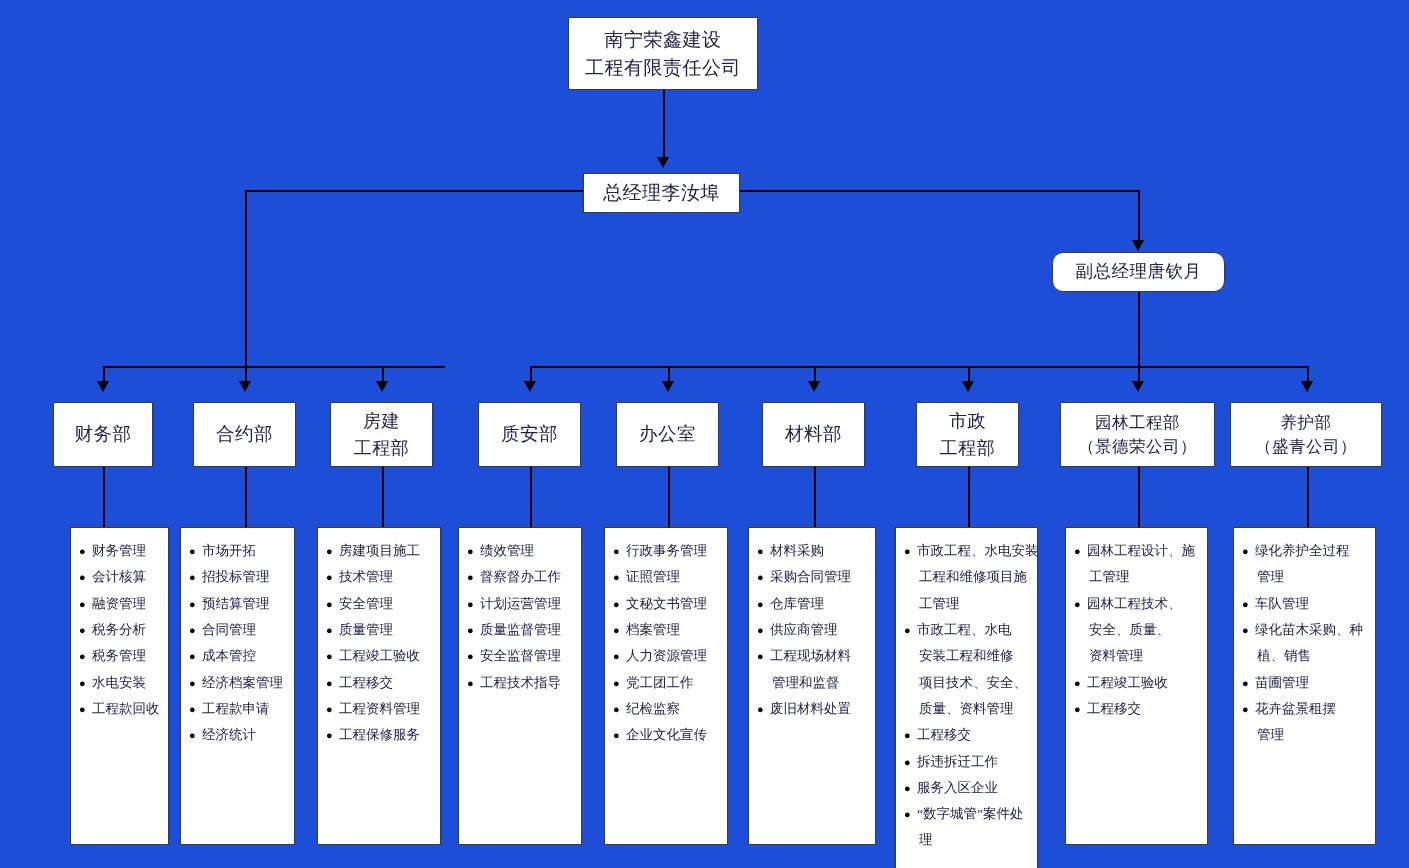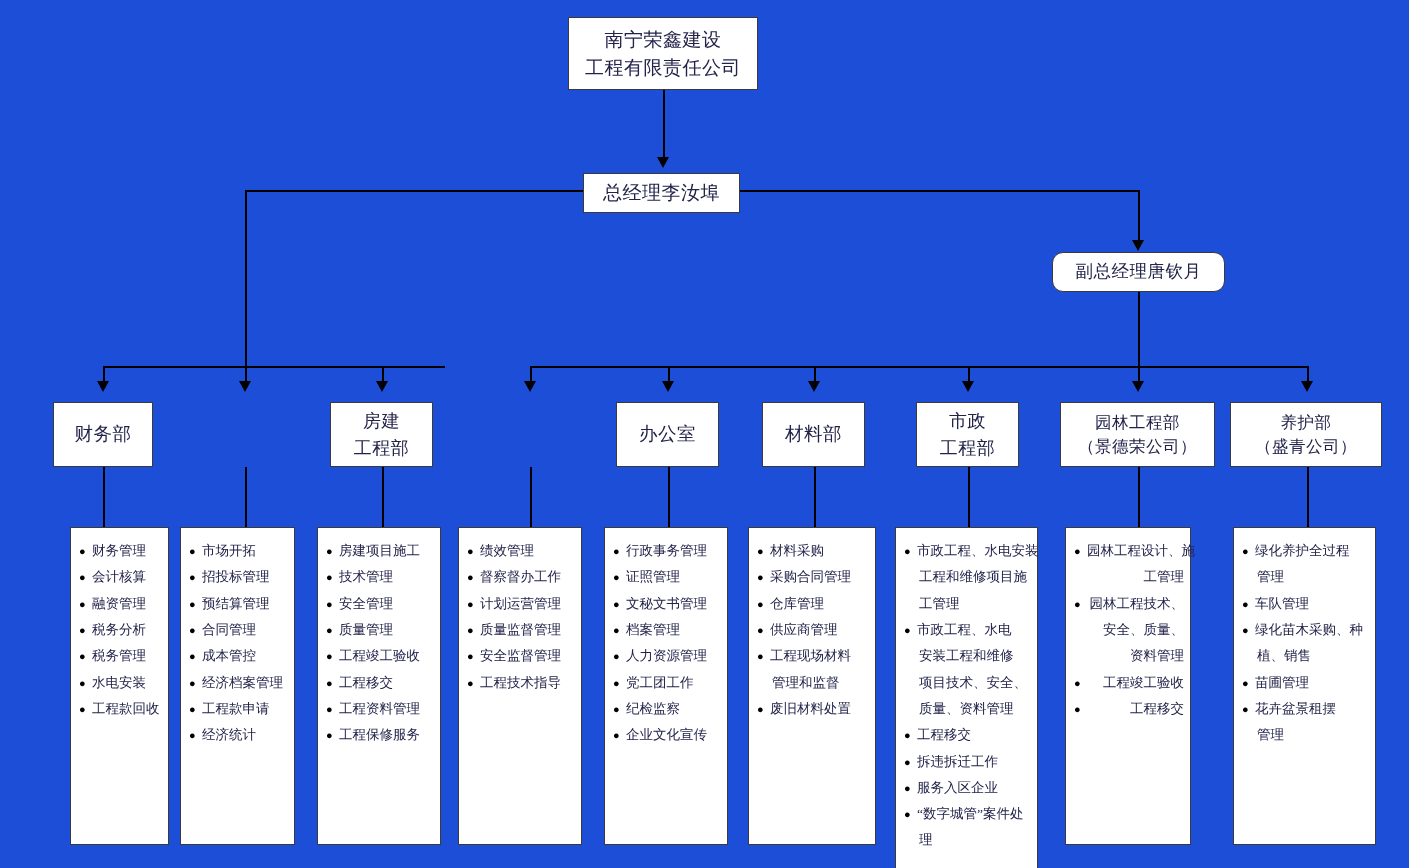--- a/index.html
+++ b/index.html
@@ -159,25 +159,35 @@
     <span class="lines">
       <span class="ln">副总经理唐钦月</span>
     </span>
   </div>
 
   <div class="node dept-node" style="left:53px; top:402px; width:100px; height:65px;">
     <span class="lines">
         <span class="ln">财务部</span>
       </span>
   </div>
+  <div class="node dept-node" style="left:193px; top:402px; width:103px; height:65px;">
+    <span class="lines">
+        <span class="ln">合约部</span>
+      </span>
+  </div>
   <div class="node dept-node two-line" style="left:330px; top:402px; width:103px; height:65px;">
     <span class="lines">
       <span class="ln">房建</span>
       <span class="ln">工程部</span>
     </span>
+  </div>
+  <div class="node dept-node" style="left:478px; top:402px; width:103px; height:65px;">
+    <span class="lines">
+        <span class="ln">质安部</span>
+      </span>
   </div>
   <div class="node dept-node" style="left:616px; top:402px; width:103px; height:65px;">
     <span class="lines">
         <span class="ln">办公室</span>
       </span>
   </div>
   <div class="node dept-node" style="left:762px; top:402px; width:103px; height:65px;">
     <span class="lines">
         <span class="ln">材料部</span>
       </span>
@@ -257,21 +267,21 @@
       <span class="duty-item"><span>废旧材料处置</span></span>
     </div>
   <div class="duty-box" style="left:895px;  top:527px; width:143px; height:381px;">
       <span class="duty-item"><span>市政工程、水电安装</span><span class="cont">工程和维修项目施</span><span class="cont">工管理</span></span>
       <span class="duty-item"><span>市政工程、水电</span><span class="cont">安装工程和维修</span><span class="cont">项目技术、安全、</span><span class="cont">质量、资料管理</span></span>
       <span class="duty-item"><span>工程移交</span></span>
       <span class="duty-item"><span>拆违拆迁工作</span></span>
       <span class="duty-item"><span>服务入区企业</span></span>
       <span class="duty-item"><span>“数字城管”案件处</span><span class="cont">理</span></span>
     </div>
-  <div class="duty-box" style="left:1065px; top:527px; width:126px; height:318px;text-align:right;">
+  <div class="duty-box" style="left:1065px; top:527px; width:143px; height:318px;">
       <span class="duty-item"><span>园林工程设计、施</span><span class="cont">工管理</span></span>
       <span class="duty-item"><span>园林工程技术、</span><span class="cont">安全、质量、</span><span class="cont">资料管理</span></span>
       <span class="duty-item"><span>工程竣工验收</span></span>
       <span class="duty-item"><span>工程移交</span></span>
     </div>
   <div class="duty-box" style="left:1233px; top:527px; width:143px; height:318px;">
       <span class="duty-item"><span>绿化养护全过程</span><span class="cont">管理</span></span>
       <span class="duty-item"><span>车队管理</span></span>
       <span class="duty-item"><span>绿化苗木采购、种</span><span class="cont">植、销售</span></span>
       <span class="duty-item"><span>苗圃管理</span></span>

